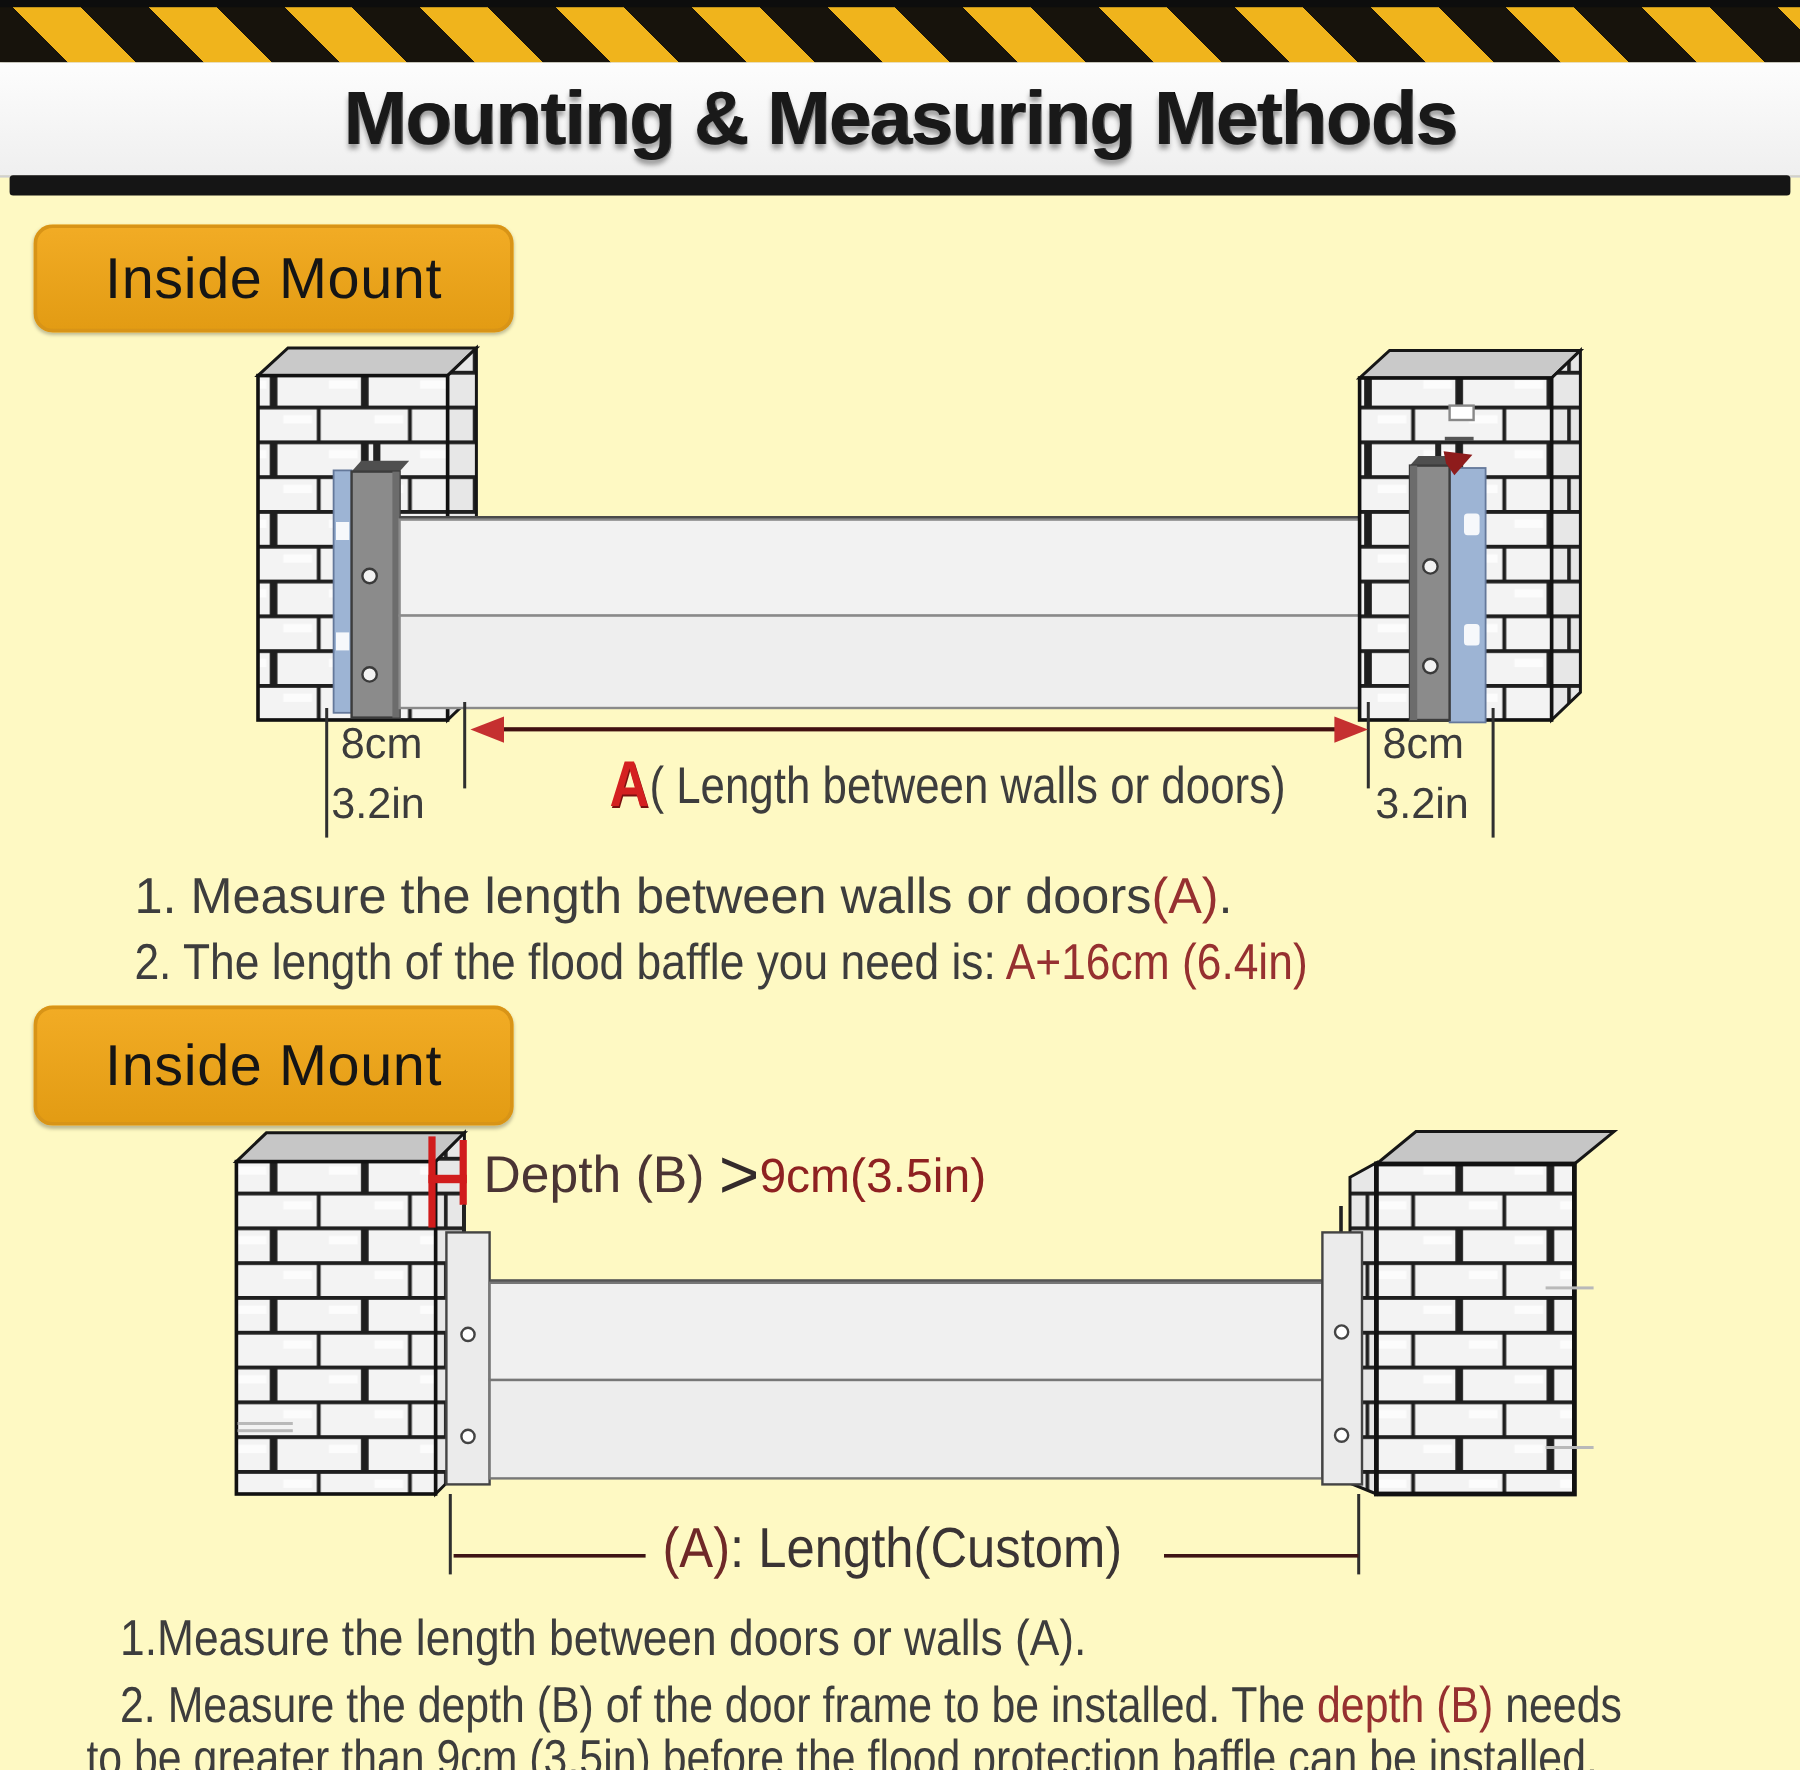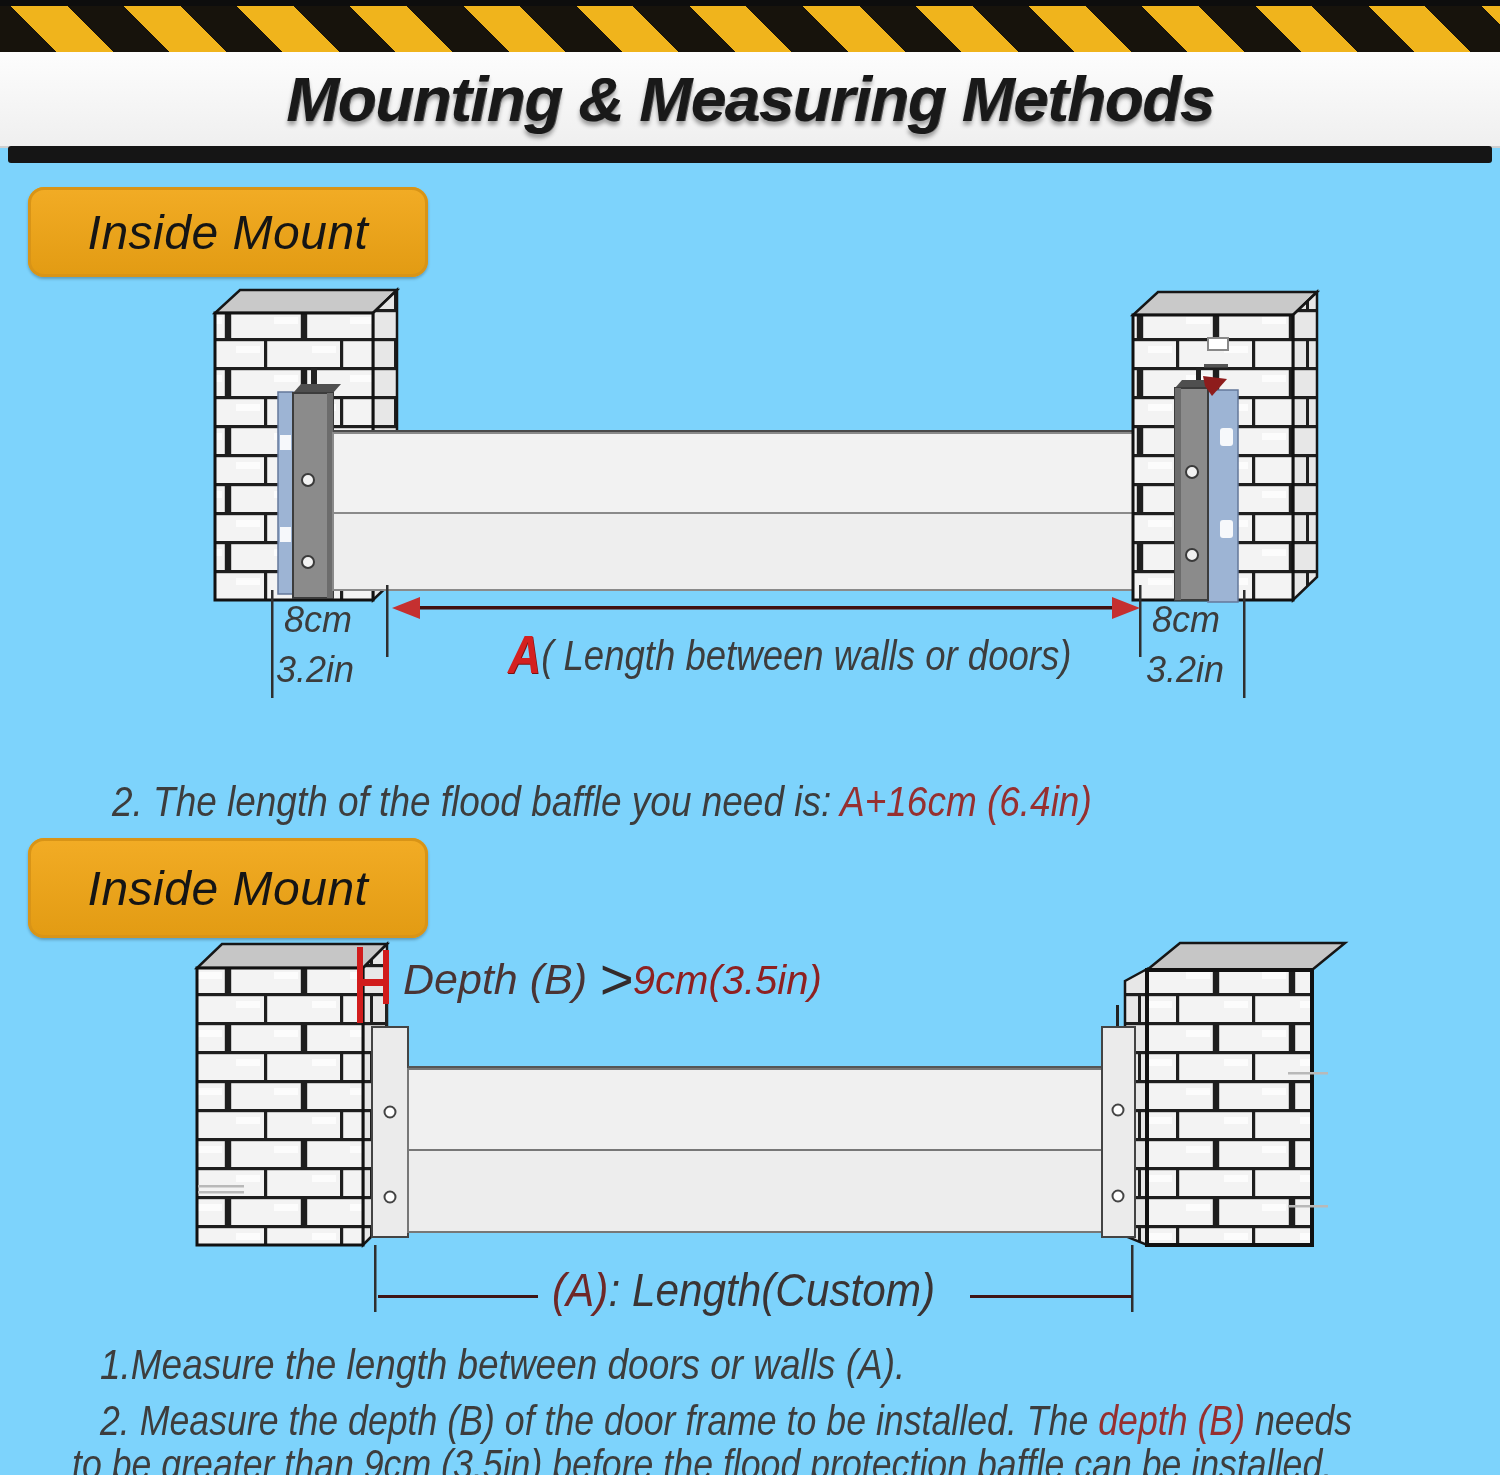--- a/index.html
+++ b/index.html
@@ -1,17 +1,17 @@
 <!DOCTYPE html>
 <html><head>
 <meta charset="utf-8">
 <style>
   html,body{margin:0;padding:0;background:#ffffff;}
-  .page{position:relative;width:1500px;height:1475px;background:#7dd3fc;overflow:hidden;
-        font-family:"Liberation Sans","DejaVu Sans",sans-serif;font-style:italic;}
+  .page{position:relative;width:1500px;height:1475px;background:#fef9c3;overflow:hidden;
+        font-family:"Liberation Sans","DejaVu Sans",sans-serif;}
 
   
   .hazard{position:absolute;left:0;top:0;width:1500px;height:52px;
           background:repeating-linear-gradient(45deg,#17130c 0 40px,#f0b41c 40px 80px);
           box-shadow:0 3px 5px rgba(0,0,0,.35);}
   .hazard-top{position:absolute;left:0;top:0;width:100%;height:6px;background:#0d0d0d;}
   .titleband{position:absolute;left:0;top:52px;width:1500px;height:94px;
              background:linear-gradient(180deg,#fdfdfd,#efefef);border-bottom:2px solid #cfcfcf;}
   .title{width:100%;height:94px;line-height:94px;text-align:center;font-size:63px;font-weight:700;
          letter-spacing:-1px;color:#191919;text-shadow:0 4px 4px #9a9a9a,1px 0 0 #000;}
@@ -136,20 +136,23 @@
   </svg>
 
   <div class="t dim" style="left:284px;top:598px">8cm</div>
   <div class="t dim" style="left:276px;top:648px">3.2in</div>
   <div class="t dim" style="left:1152px;top:598px">8cm</div>
   <div class="t dim" style="left:1146px;top:648px">3.2in</div>
   <div class="t sx85" style="left:508px;top:622px;font-size:43px">
     <span class="big-a">A</span><span>( Length between walls or doors)</span>
   </div>
 
+  <div class="t" style="left:112px;top:722px">
+    <span>1. Measure the length between walls or doors</span><span class="maroon">(A)</span><span>.</span>
+  </div>
   <div class="t sx88" style="left:112px;top:777px">
     <span>2. The length of the flood baffle you need is: </span><span class="maroon">A+16cm (6.4in)</span>
   </div>
 
   <svg id="svg-inside" width="1500" height="395" viewBox="0 0 1500 395">
     <defs>
       <pattern id="bkB" width="76" height="58" patternUnits="userSpaceOnUse">
         <rect width="76" height="58" fill="#f3f3f3"></rect>
         <rect width="76" height="3.2" fill="#1e1e1e"></rect>
         <rect y="29" width="76" height="3.2" fill="#1e1e1e"></rect>

